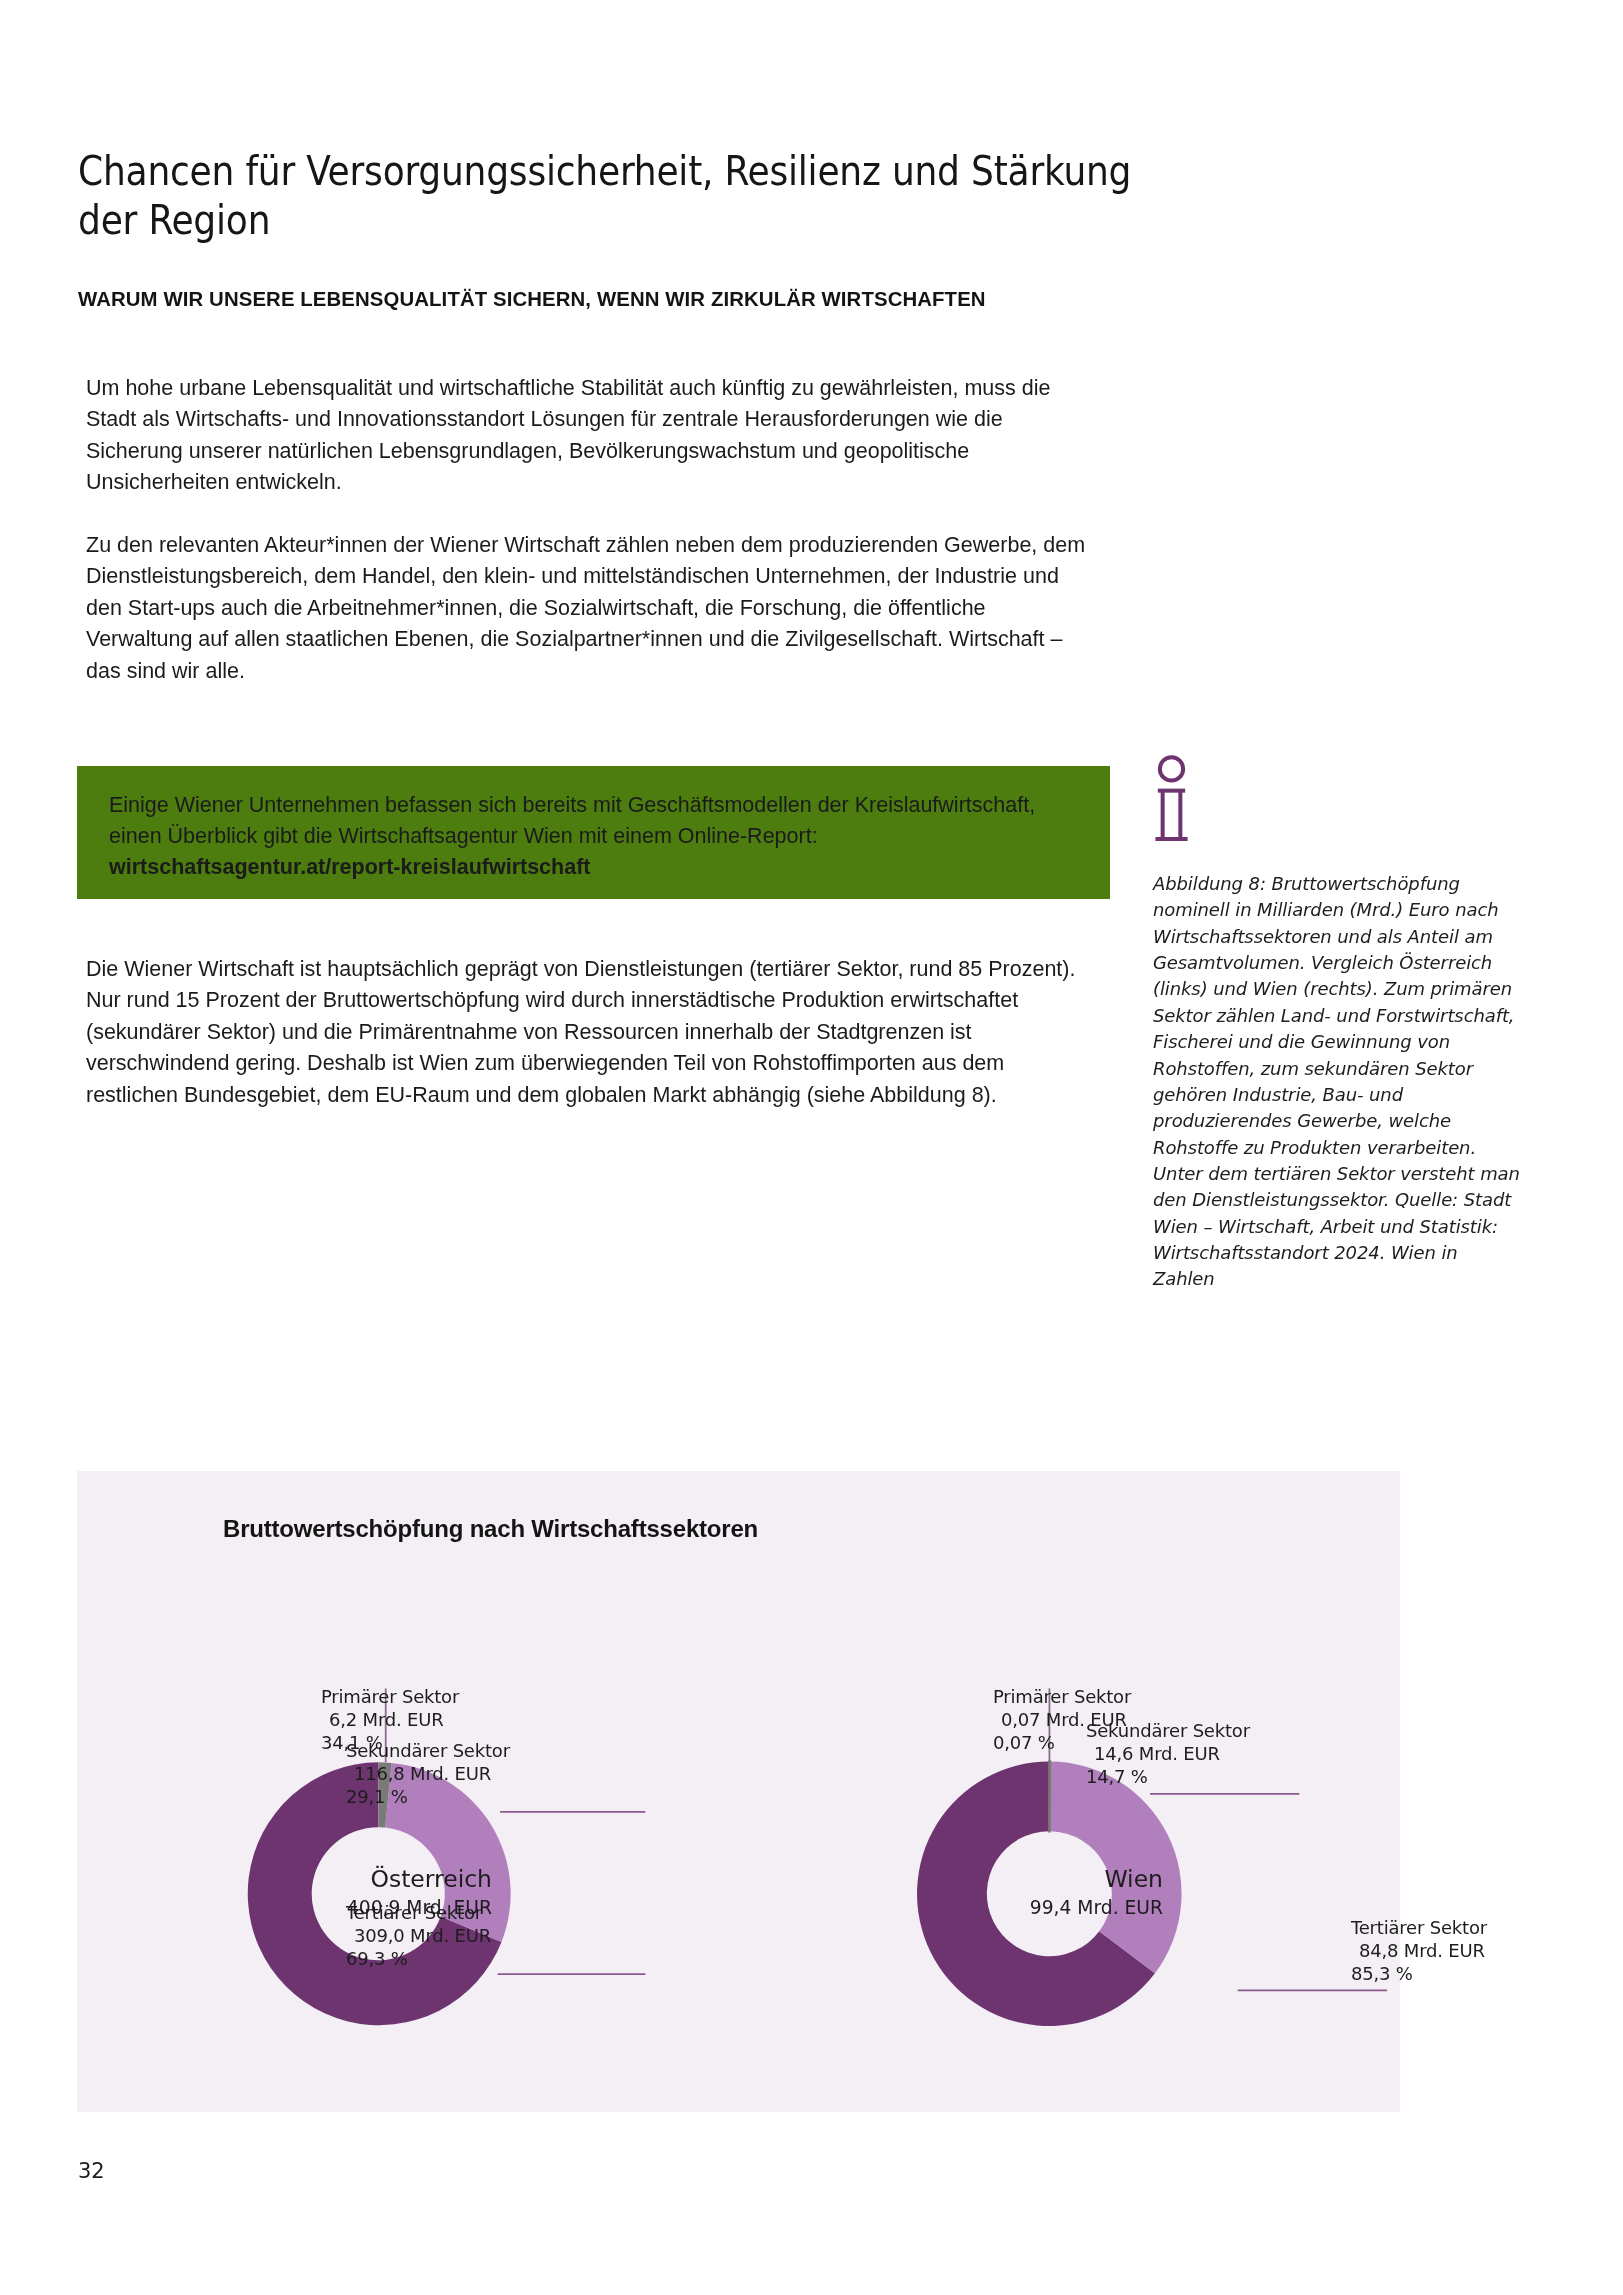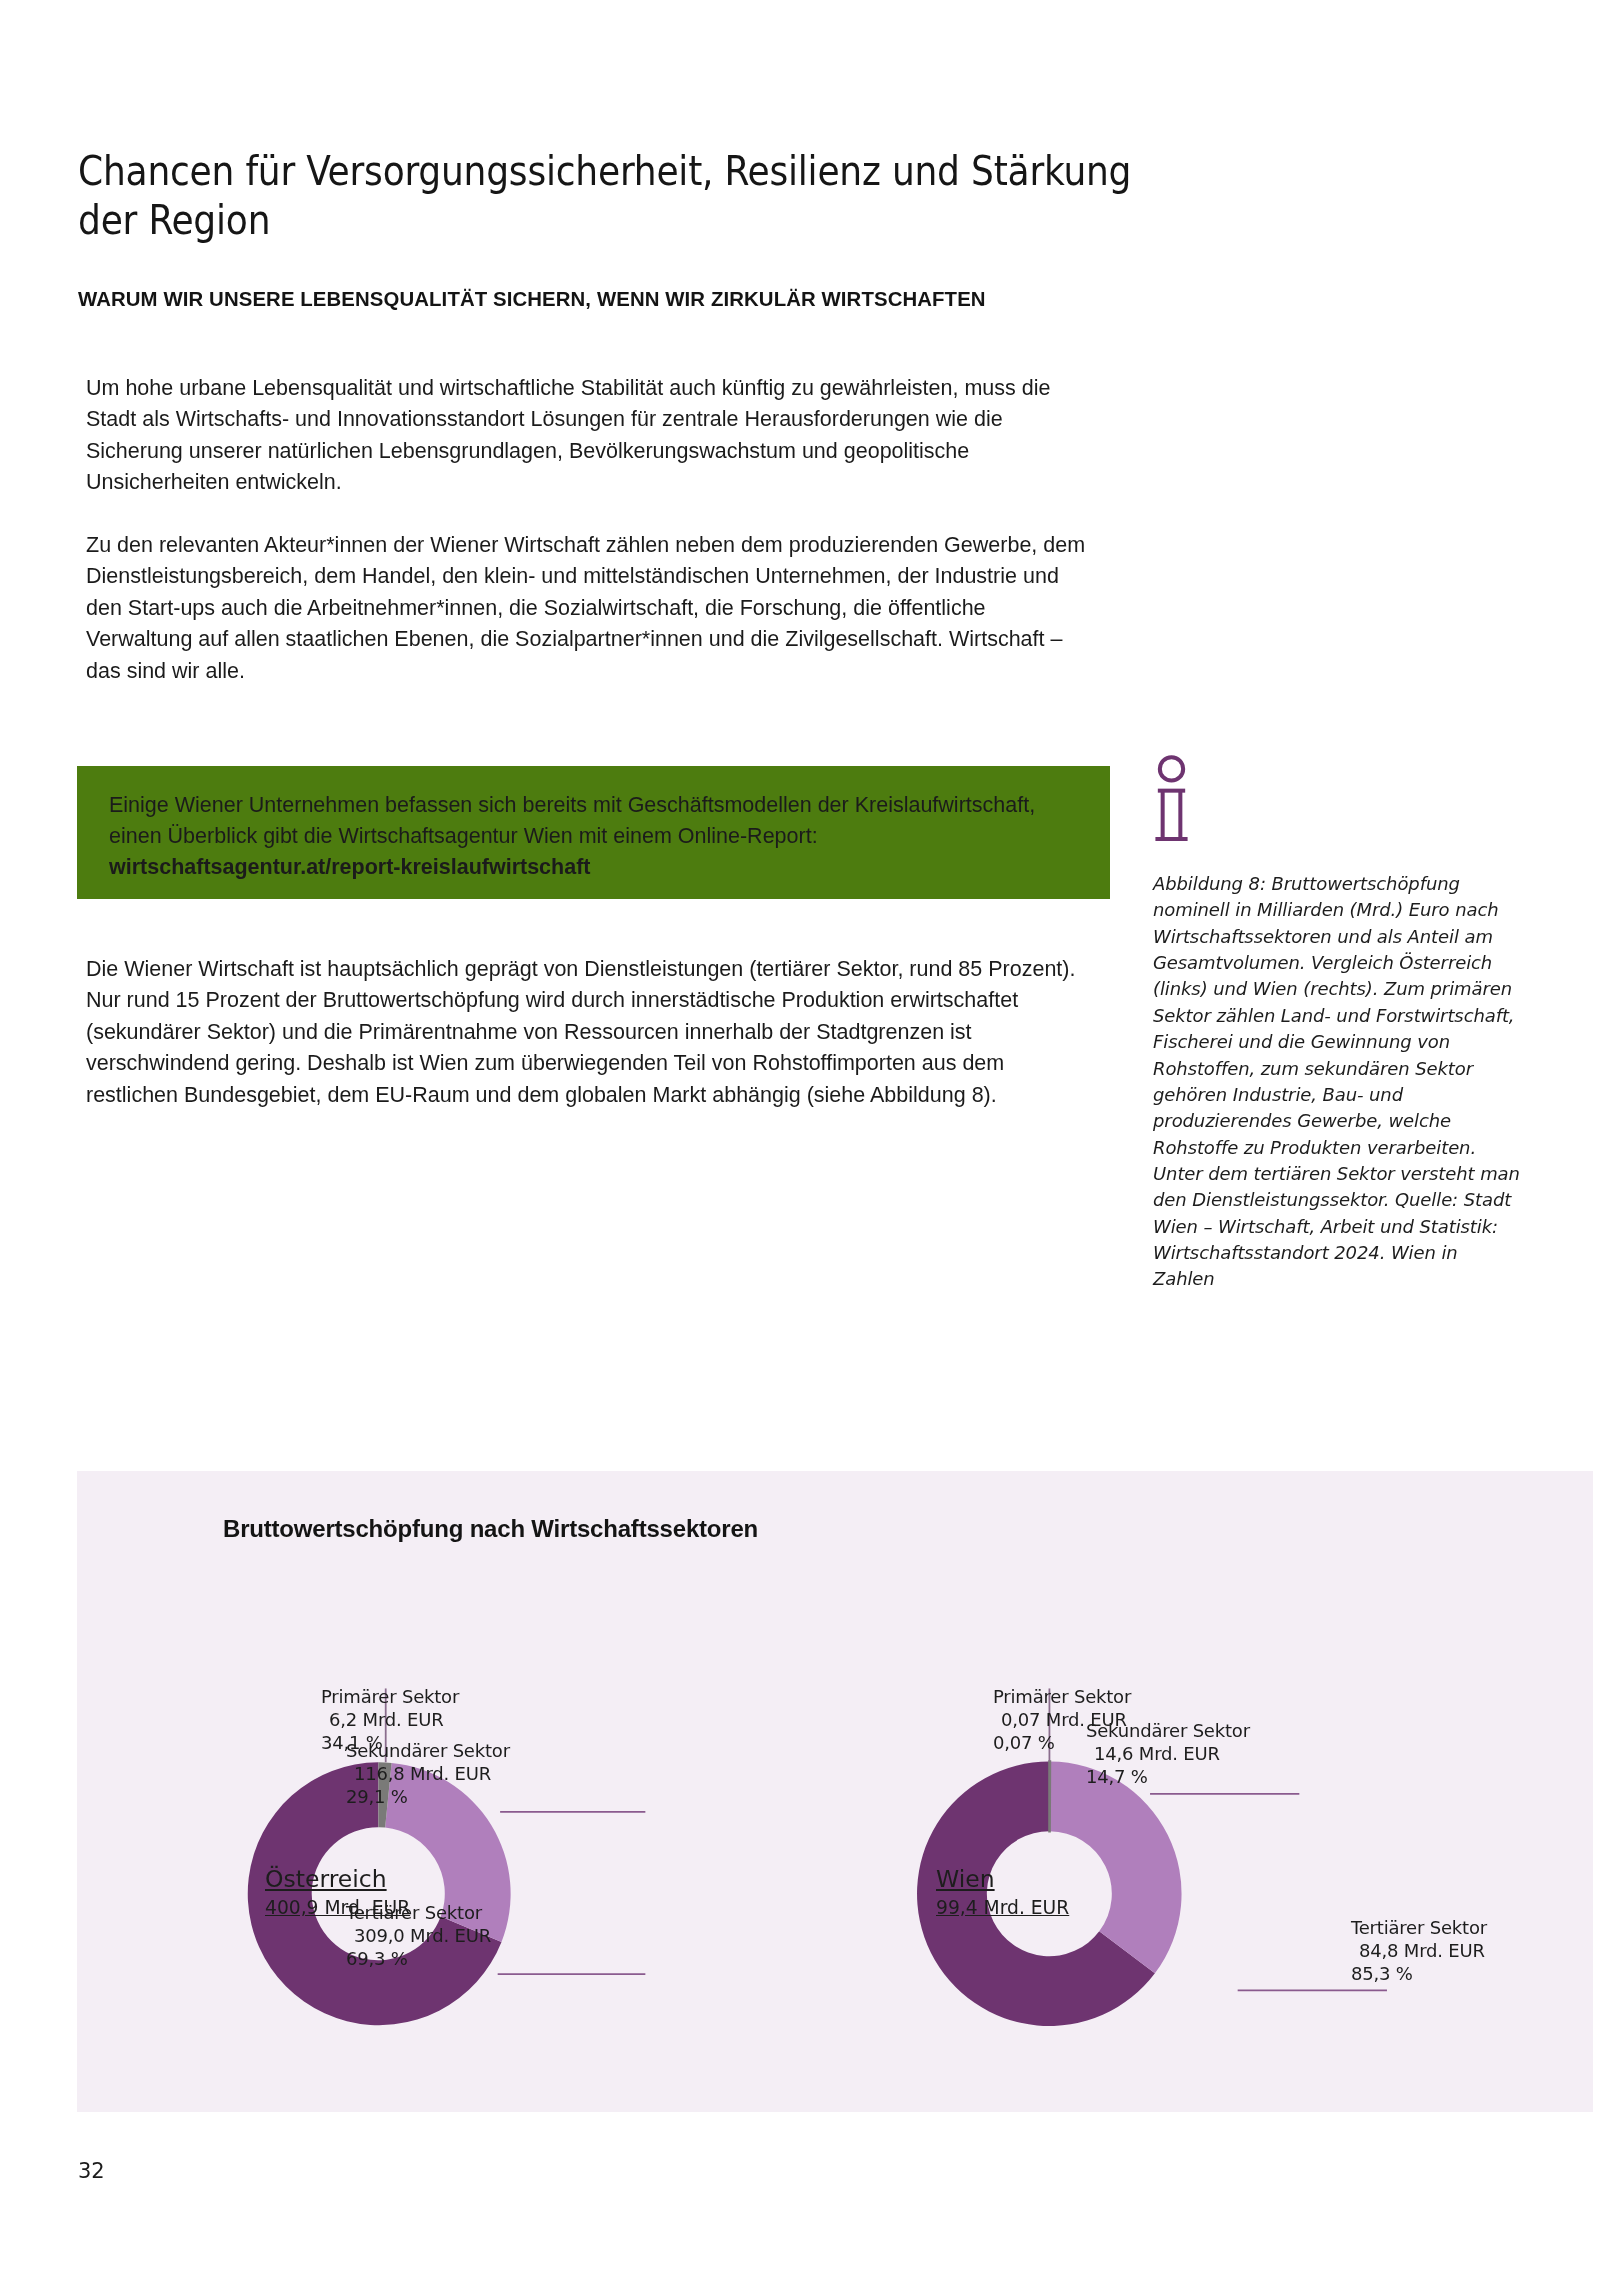--- a/index.html
+++ b/index.html
@@ -98,21 +98,21 @@
     letter-spacing: -0.1px;
     width: 369px;
     font-style: italic;
   }
 
   
   .chart-panel {
     position: absolute;
     left: 77px;
     top: 1471px;
-    width: 1516px;
+    width: 1323px;
     height: 641px;
     background: #f4eef5;
   }
   .chart-title {
     position: absolute;
     left: 146px;
     top: 44px;
     font-size: 24px;
     font-weight: 700;
     color: #141414;
@@ -131,25 +131,24 @@
     font-family: "DejaVu Sans", "Liberation Sans", sans-serif;
     letter-spacing: -0.2px;
     white-space: nowrap;
   }
   .clabel .l1 { display: block; }
   .clabel .l2 { display: block; margin-left: 8px; }
   .clabel .l3 { display: block; }
 
   .center-label {
     position: absolute;
-    text-align: left;
+    text-align: right;
     font-family: "DejaVu Sans", "Liberation Sans", sans-serif;
     color: #1d1d1d;
     white-space: nowrap;
-    text-decoration: underline;
   }
   .center-label .name { display:block; font-size: 23.5px; line-height: 1.22; }
   .center-label .val  { display:block; font-size: 18.7px; line-height: 1.3; margin-top: 2.4px; }
 
   
   .page-number {
     position: absolute;
     left: 78px;
     top: 2159px;
     font-size: 21px;

